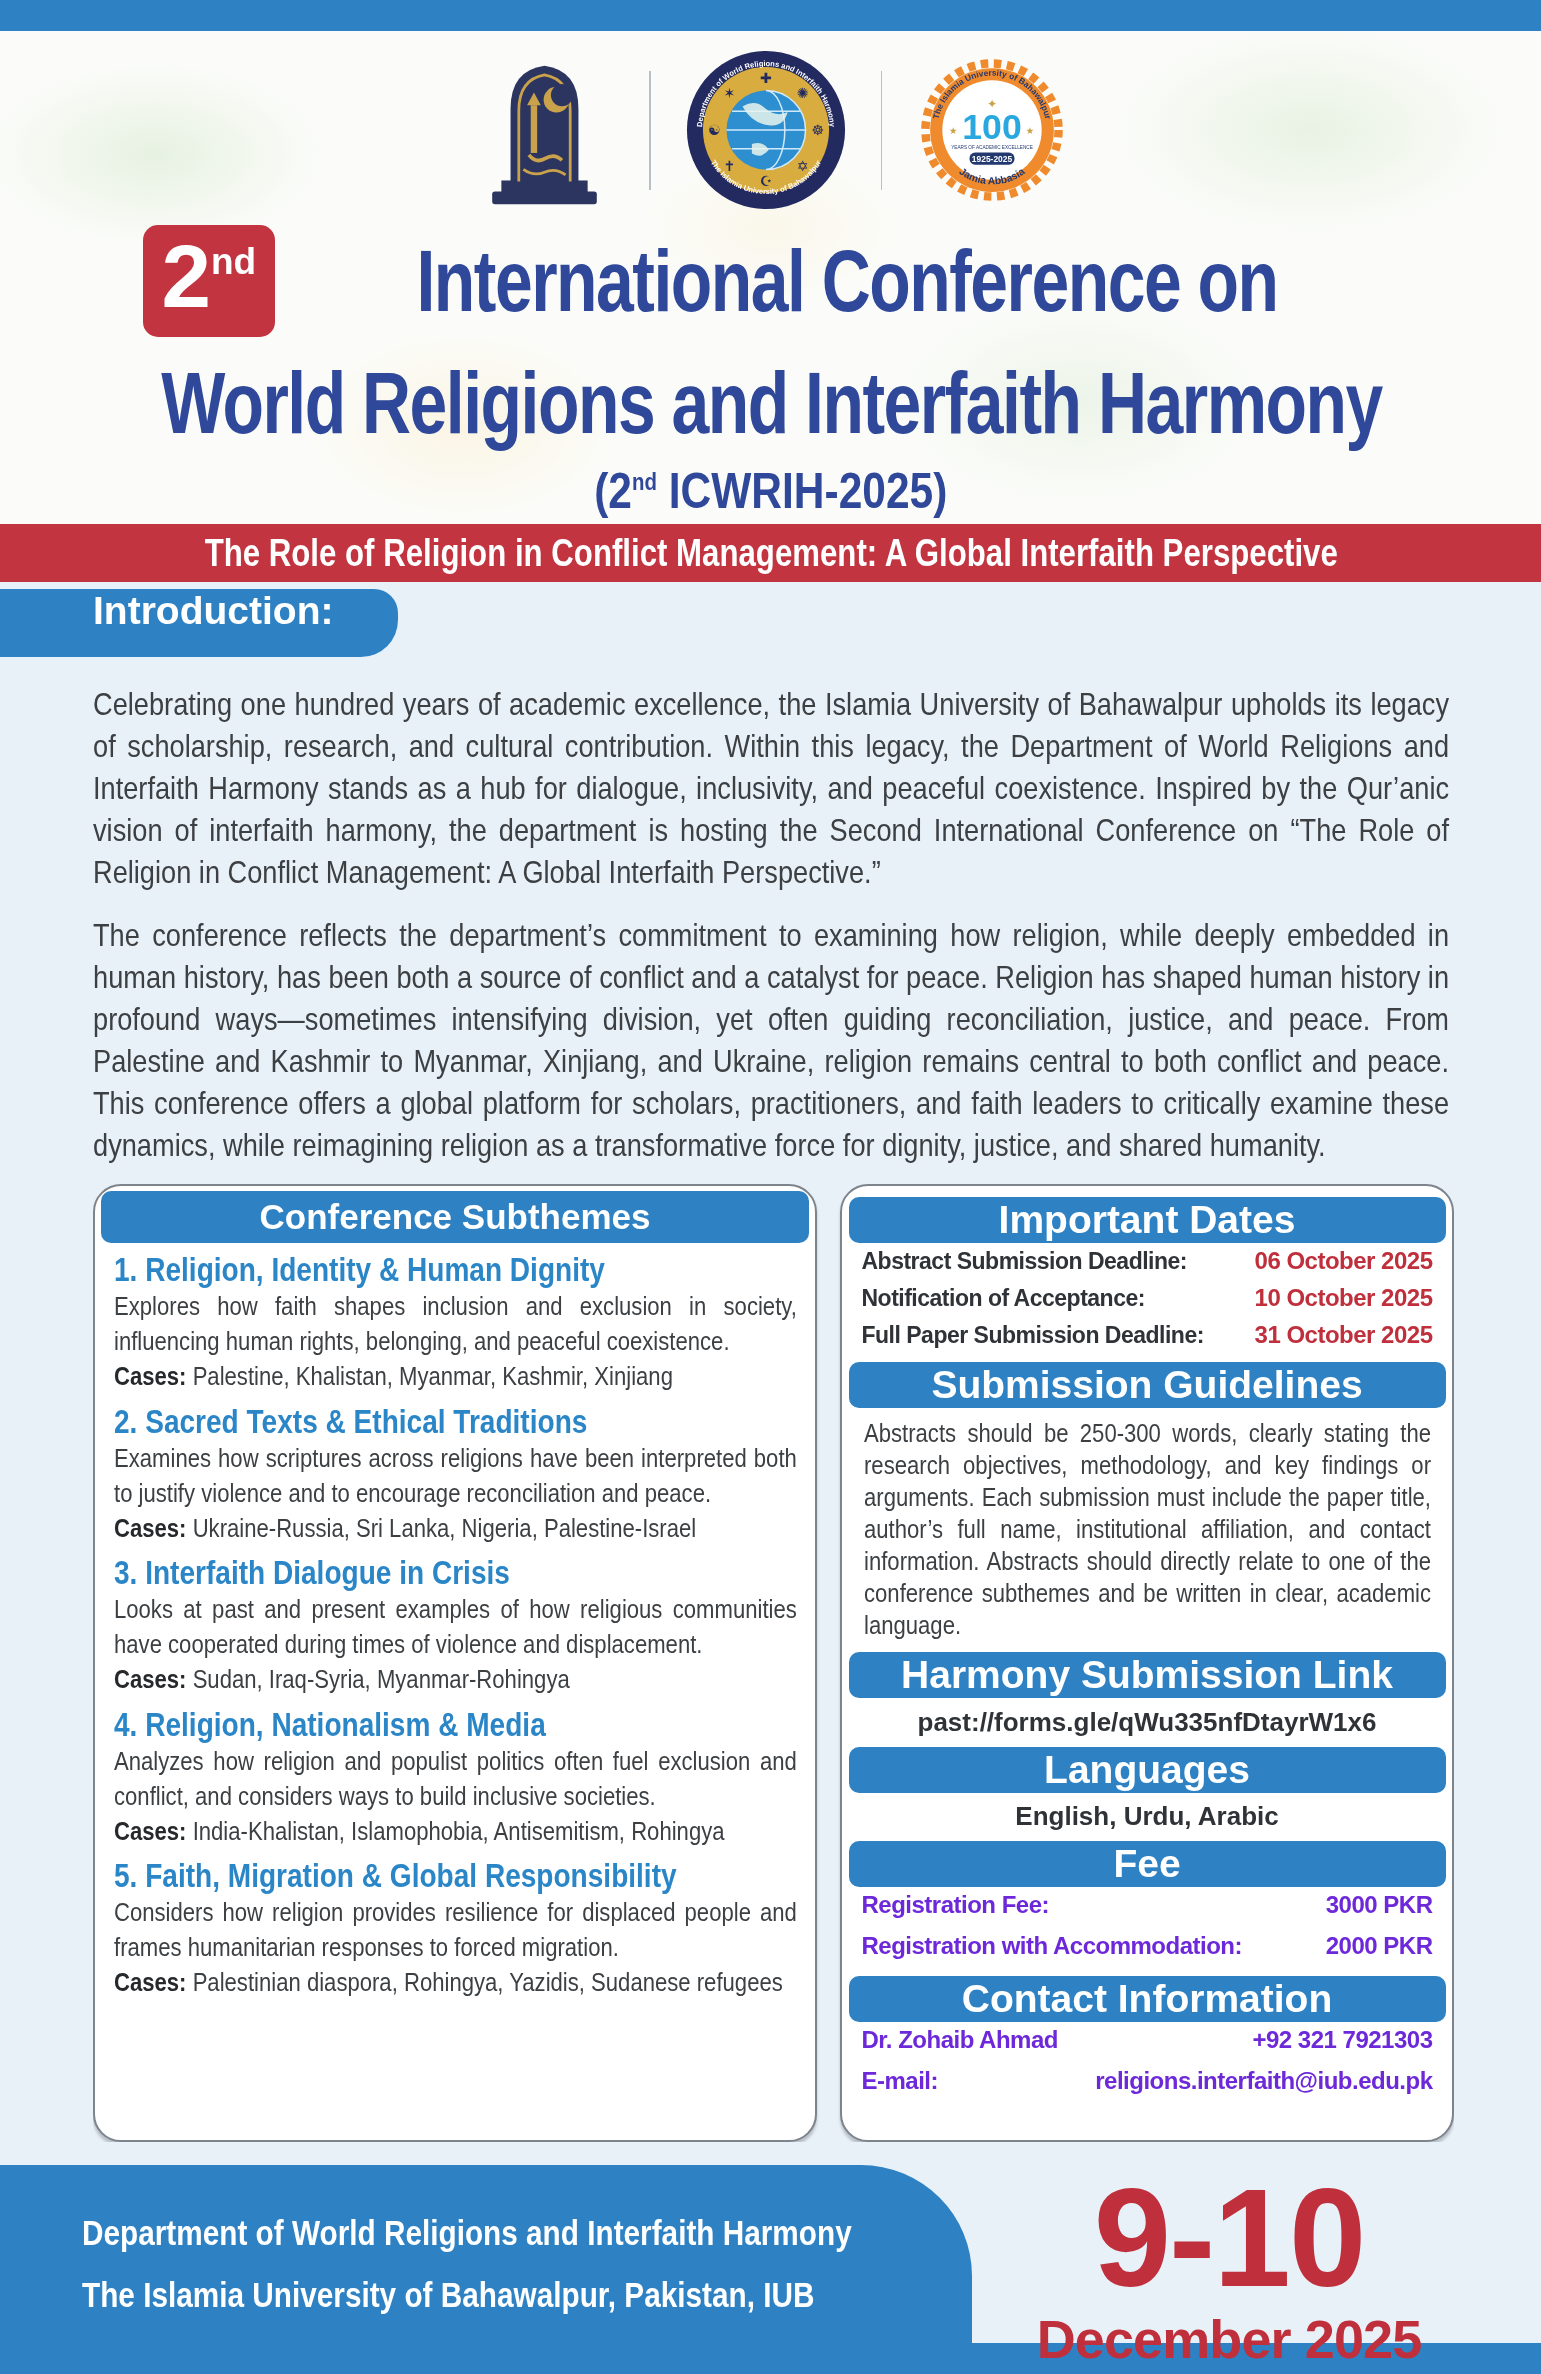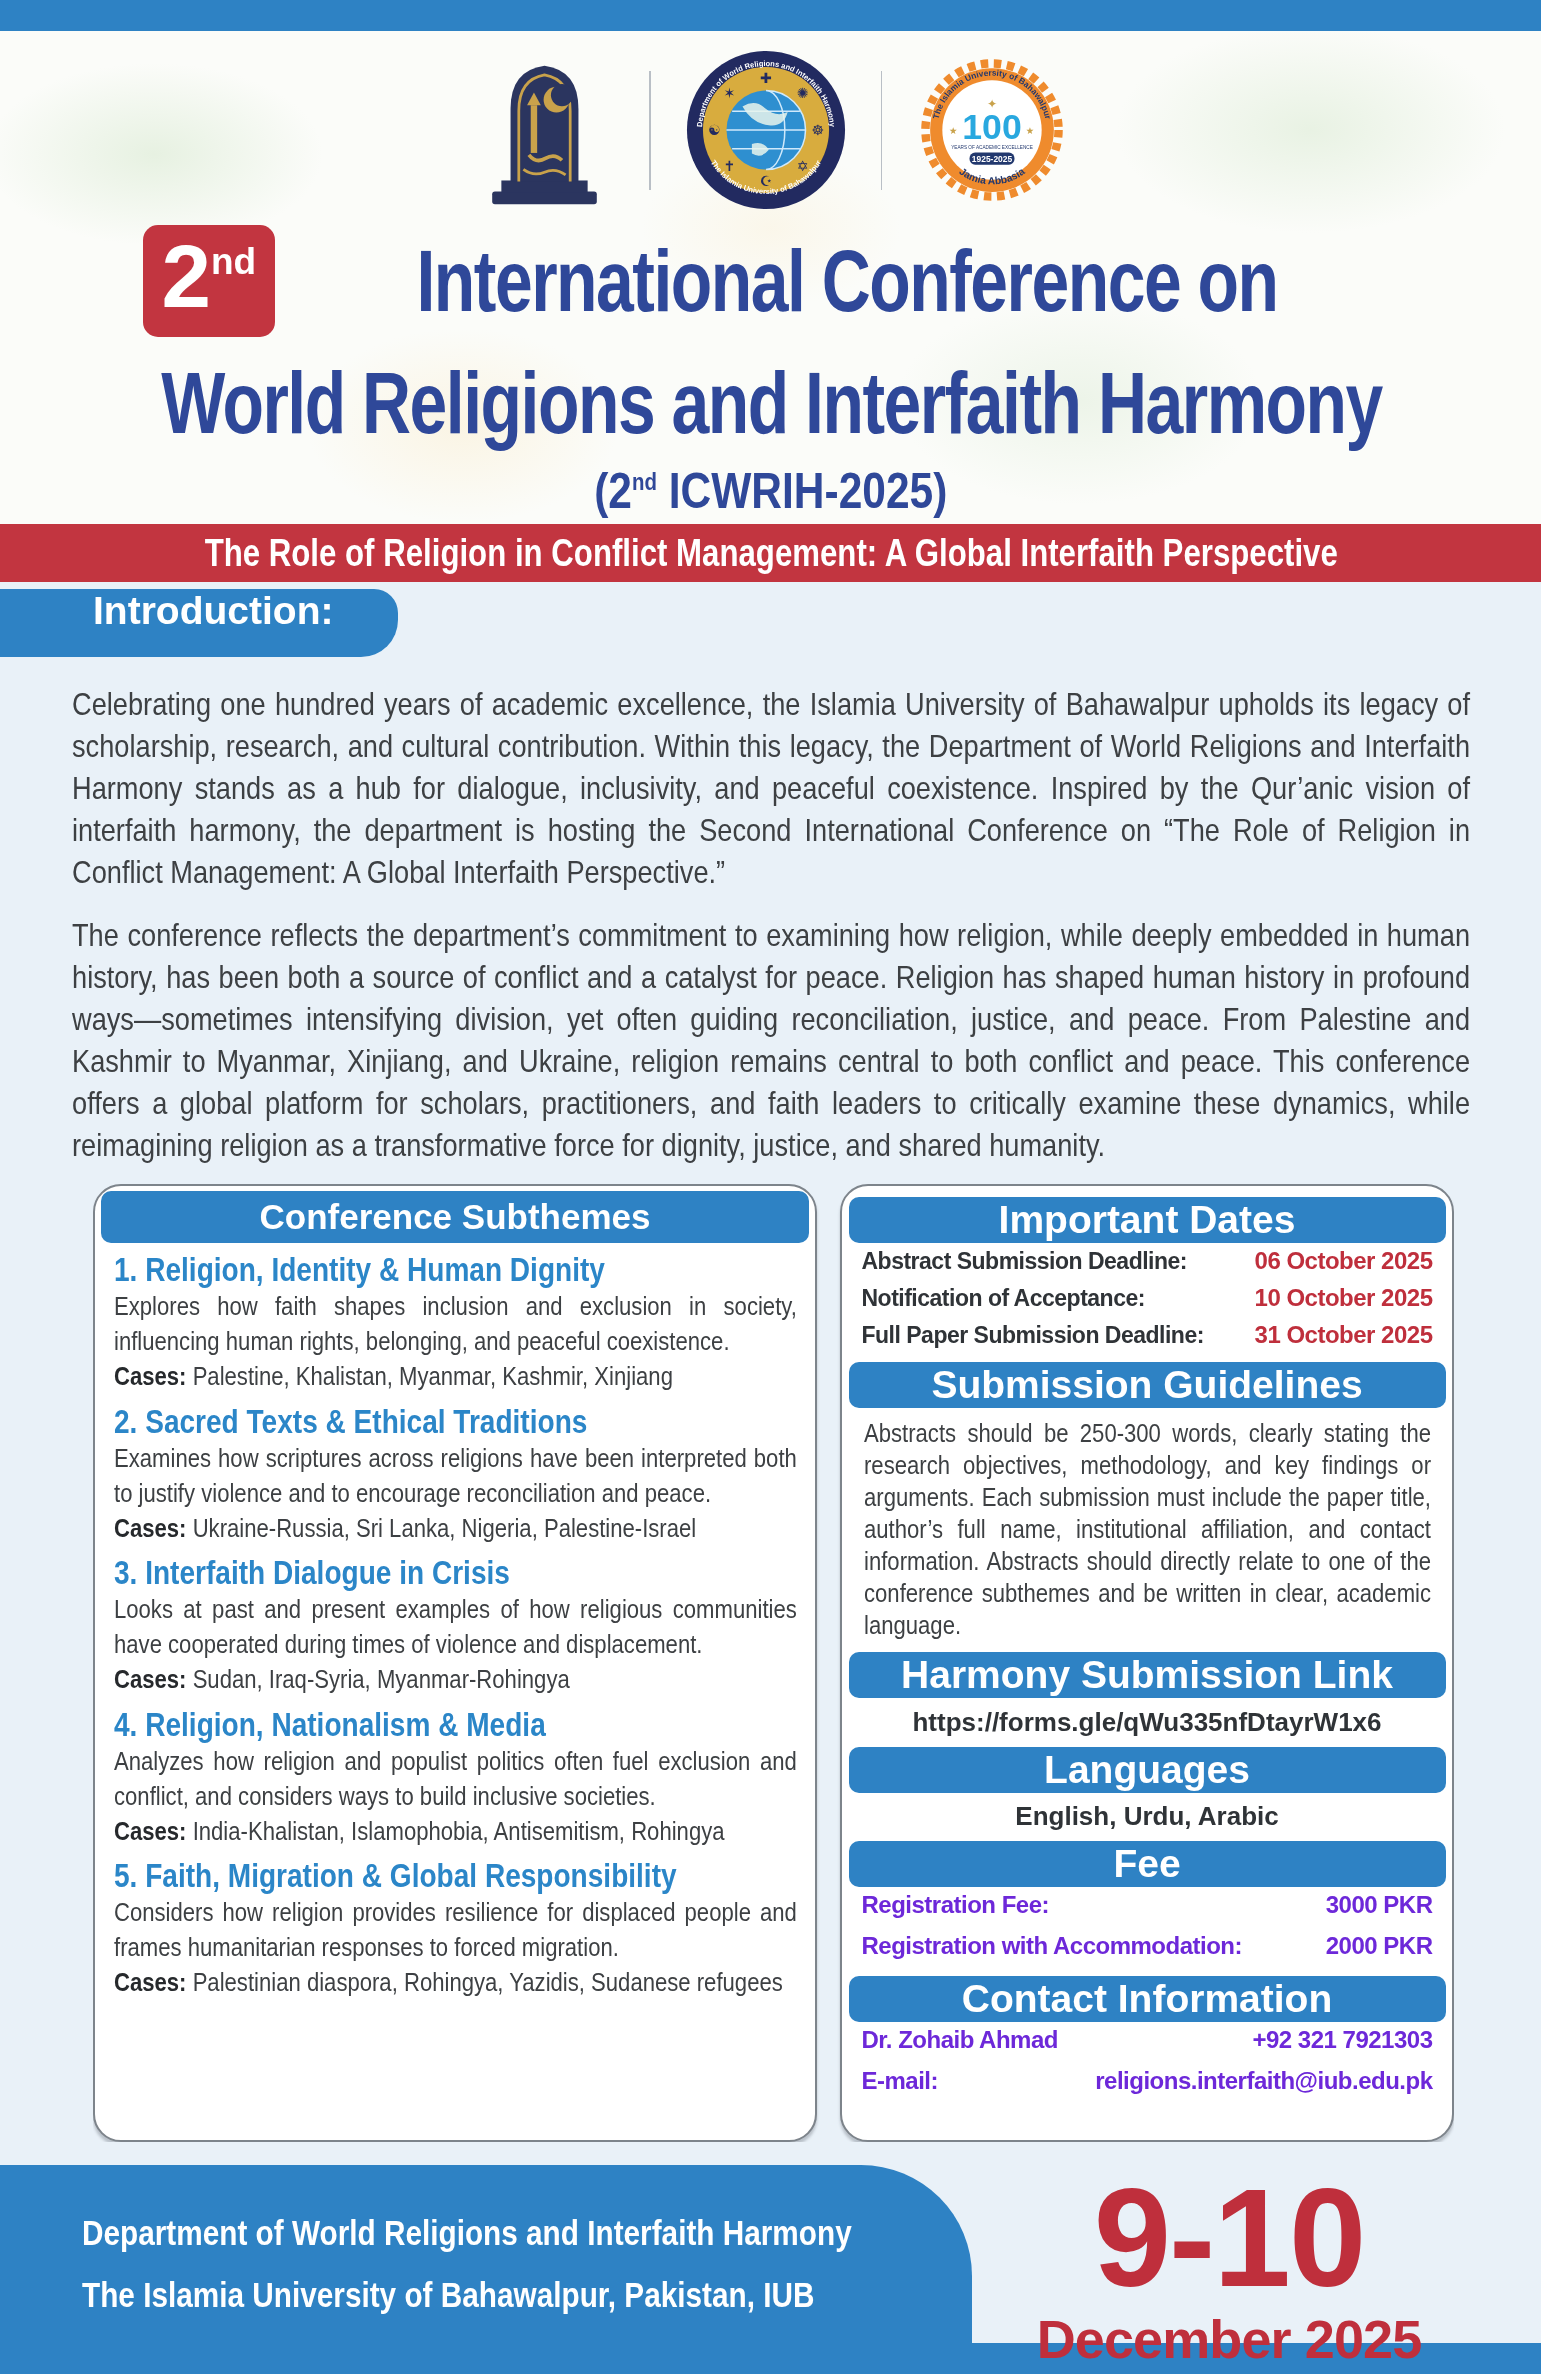--- a/index.html
+++ b/index.html
@@ -40,21 +40,21 @@
   
   .banner{ flex:0 0 58px; background:#c23540; display:flex; align-items:center; justify-content:center; }
   .banner-text{ color:#fff; font-size:39px; font-weight:700; --sx:.8; }
 
   
   .content{ flex:1 1 auto; min-height:0; display:flex; flex-direction:column; background:#e9f1f8; overflow:hidden; }
   .intro-tab{ align-self:flex-start; margin-top:7.4px; height:68px; background:#2e82c4;
               border-radius:0 24px 37px 0; display:flex; align-items:flex-start;
               padding:0 65px 0 93px; }
   .intro-tab span{ color:#fff; font-size:39px; font-weight:700; }
-  .para-wrap{ padding:0 72px; overflow:hidden; }
+  .para-wrap{ padding:0 93px; overflow:hidden; }
   .p1{ margin-top:26px; } .p2{ margin-top:20.4px; }
   .jblock{ width:117.65%; transform:scaleX(.85); transform-origin:left top; text-align:justify; }
   .para{ font-size:32px; line-height:42px; color:#3d4043; }
 
   
   .columns{ flex:1 1 auto; min-height:0; display:flex; gap:23px; margin:18.6px 88px 20.4px 93px; overflow:hidden; }
   .box{ background:#fff; border:2.8px solid #7d848b; border-radius:28px;
         box-shadow:0 3.7px 2.8px rgba(60,70,80,.28); overflow:hidden; }
   .box-left{ flex:0 0 724px; padding:4.6px 18.6px 11px 18.6px; }
   .box-right{ flex:1 1 auto; padding:7.4px 6.5px 9.3px 6.5px; display:flex; flex-direction:column; }
@@ -264,21 +264,21 @@
           <span>Submission Guidelines</span>
         </div>
         <div class="guide-wrap">
           <p class="guide jblock">Abstracts should be 250-300 words, clearly stating the research objectives, methodology, and key findings or arguments. Each submission must include the paper title, author’s full name, institutional affiliation, and contact information. Abstracts should directly relate to one of the conference subthemes and be written in clear, academic language.</p>
         </div>
 
         <div class="bar bar-right">
           <span>Harmony Submission Link</span>
         </div>
         <div class="center-row">
-          <span>https://forms.gle/qWu335nfDtayrW1x6</span>
+          <span>past://forms.gle/qWu335nfDtayrW1x6</span>
         </div>
 
         <div class="bar bar-right">
           <span>Languages</span>
         </div>
         <div class="center-row">
           <span>English, Urdu, Arabic</span>
         </div>
 
         <div class="bar bar-right">

